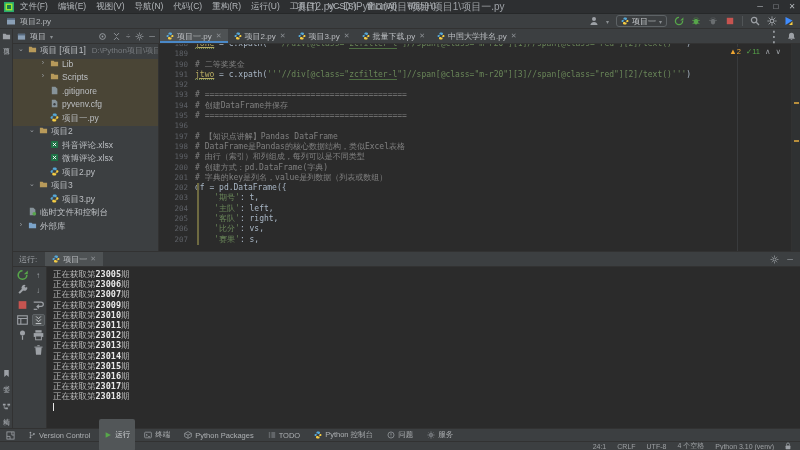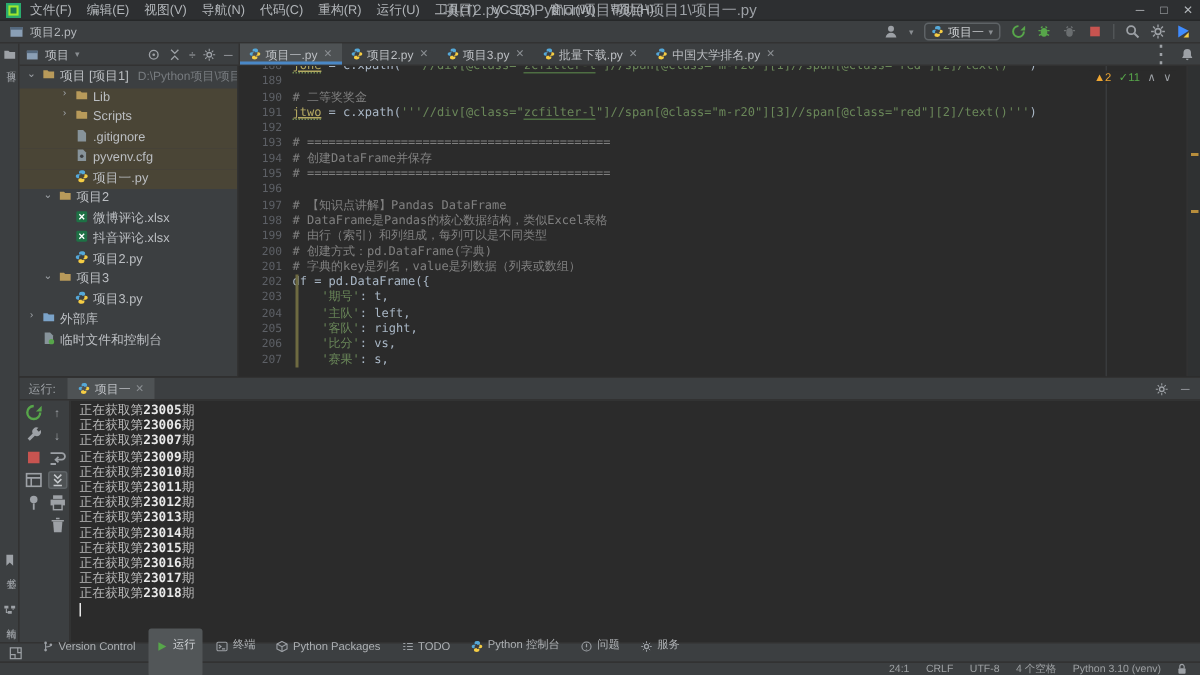--- a/index.html
+++ b/index.html
@@ -85,21 +85,21 @@
   .rt-btn { width:13px; height:12px; display:flex; align-items:center; justify-content:center; color:#9da1a6; font-size:8px; }
   .rt-btn.sel { background:#4e5254; border:1px solid #5e6366; border-radius:2px; }
   .console { flex:1; padding:2px 0 0 6px; font-family:"DejaVu Sans Mono","Liberation Mono",monospace;
     font-size:8.5px; line-height:10.2px; color:#bababa; overflow:hidden; }
   .console b { color:#e8e8e8; }
   .caret { display:inline-block; width:1px; height:8.5px; background:#e8e8e8; vertical-align:middle; }
 
   
   .twbar { height:13px; background:#3c3f41; border-top:1px solid #323232; display:flex; align-items:center;
     font-size:7.5px; color:#adb0b3; gap:4px; padding:0 6px; }
-  .tw-item { display:flex; align-items:flex-end; gap:3px; padding:16px 5px; height:17px; border-radius:2px; }
+  .tw-item { display:flex; align-items:center; gap:3px; padding:16px 5px; height:17px; border-radius:2px; }
   .tw-item.active { background:#525658; color:#d0d3d6; }
   .statusbar { height:9px; background:#3c3f41; border-top:1px solid #323232; display:flex; align-items:center;
     font-size:7px; color:#9da0a3; padding:0 8px; }
   .sb-right { margin-left:auto; display:flex; align-items:center; gap:11px; }
 </style>
 </head>
 <body>
 
 <div class="titlebar">
   <span class="ic logo">
@@ -401,31 +401,31 @@
             <span>项目2</span>
           </div>
           <div class="trow" style="padding-left:26px">
             <span class="arrow"></span>
             <span class="ic" style="width:9px;height:9px">
               <svg viewBox="0 0 10 10">
                 <rect x="1" y="1" width="8" height="8" rx="1" fill="#1e7145"></rect>
                 <path d="M3.2 3.2l3.6 3.6M6.8 3.2L3.2 6.8" stroke="#fff" stroke-width="1"></path>
               </svg>
             </span>
-            <span>微博评论.xlsx</span>
+            <span>抖音评论.xlsx</span>
           </div>
           <div class="trow" style="padding-left:26px">
             <span class="arrow"></span>
             <span class="ic" style="width:9px;height:9px">
               <svg viewBox="0 0 10 10">
                 <rect x="1" y="1" width="8" height="8" rx="1" fill="#1e7145"></rect>
                 <path d="M3.2 3.2l3.6 3.6M6.8 3.2L3.2 6.8" stroke="#fff" stroke-width="1"></path>
               </svg>
             </span>
-            <span>抖音评论.xlsx</span>
+            <span>微博评论.xlsx</span>
           </div>
           <div class="trow" style="padding-left:26px">
             <span class="arrow"></span>
             <span class="ic" style="width:9px;height:9px">
               <svg viewBox="0 0 10 10">
                 <path d="M5 .5C3.3.5 3 1.3 3 2.2V3h2v.6H2.2C1.2 3.6.6 4.3.6 5c0 .8.5 1.4 1.6 1.4H3V5.2C3 4.3 3.8 3.6 4.7 3.6h1.5c.8 0 1.3-.6 1.3-1.4v-.4C7.5 1 6.7.5 5 .5z" fill="#55a8d8"></path>
                 <path d="M5 9.5c1.7 0 2-.8 2-1.7V7H5v-.6h2.8c1 0 1.6-.7 1.6-1.4 0-.8-.5-1.4-1.6-1.4H7v1.2c0 .9-.8 1.6-1.7 1.6H3.8c-.8 0-1.3.6-1.3 1.4v.4c0 .8.8 1.3 2.5 1.3z" fill="#f5cd44"></path>
               </svg>
             </span>
             <span>项目2.py</span>
@@ -443,37 +443,37 @@
             <span class="arrow"></span>
             <span class="ic" style="width:9px;height:9px">
               <svg viewBox="0 0 10 10">
                 <path d="M5 .5C3.3.5 3 1.3 3 2.2V3h2v.6H2.2C1.2 3.6.6 4.3.6 5c0 .8.5 1.4 1.6 1.4H3V5.2C3 4.3 3.8 3.6 4.7 3.6h1.5c.8 0 1.3-.6 1.3-1.4v-.4C7.5 1 6.7.5 5 .5z" fill="#55a8d8"></path>
                 <path d="M5 9.5c1.7 0 2-.8 2-1.7V7H5v-.6h2.8c1 0 1.6-.7 1.6-1.4 0-.8-.5-1.4-1.6-1.4H7v1.2c0 .9-.8 1.6-1.7 1.6H3.8c-.8 0-1.3.6-1.3 1.4v.4c0 .8.8 1.3 2.5 1.3z" fill="#f5cd44"></path>
               </svg>
             </span>
             <span>项目3.py</span>
           </div>
           <div class="trow" style="padding-left:4px">
-            <span class="arrow">›</span>
-            <span class="ic" style="width:9px;height:9px">
-              <svg viewBox="0 0 10 10">
-                <path d="M1 2h3l1 1h4v5H1z" fill="#7ba3c9"></path>
-              </svg>
-            </span>
-            <span>外部库</span>
-          </div>
-          <div class="trow" style="padding-left:4px">
             <span class="arrow"></span>
             <span class="ic" style="width:9px;height:9px">
               <svg viewBox="0 0 10 10">
                 <path d="M2 .8h4L8.2 3v6.2H2z" fill="#87939a"></path>
                 <circle cx="7" cy="7.5" r="2" fill="#57a64a"></circle>
               </svg>
             </span>
             <span>临时文件和控制台</span>
+          </div>
+          <div class="trow" style="padding-left:4px">
+            <span class="arrow">›</span>
+            <span class="ic" style="width:9px;height:9px">
+              <svg viewBox="0 0 10 10">
+                <path d="M1 2h3l1 1h4v5H1z" fill="#7ba3c9"></path>
+              </svg>
+            </span>
+            <span>外部库</span>
           </div>
         </div>
       <div class="editor">
         <div class="margin-line"></div>
         <div class="ed-scroll">
             <div class="ed-lines" id="codelines">
               <div class="cline"><span class="gut">188</span><span class="ctext"><span class="seg-v">jone</span><span class="seg-p"> = c.xpath(</span><span class="seg-s">'''//div[@class="</span><span class="seg-su">zcfilter-l</span><span class="seg-s">"]//span[@class="m-r20"][1]//span[@class="red"][2]/text()'''</span><span class="seg-p">)</span></span></div>
               <div class="cline"><span class="gut">189</span><span class="ctext"></span></div>
               <div class="cline"><span class="gut">190</span><span class="ctext"><span class="seg-c"># 二等奖奖金</span></span></div>
               <div class="cline"><span class="gut">191</span><span class="ctext"><span class="seg-v">jtwo</span><span class="seg-p"> = c.xpath(</span><span class="seg-s">'''//div[@class="</span><span class="seg-su">zcfilter-l</span><span class="seg-s">"]//span[@class="m-r20"][3]//span[@class="red"][2]/text()'''</span><span class="seg-p">)</span></span></div>

